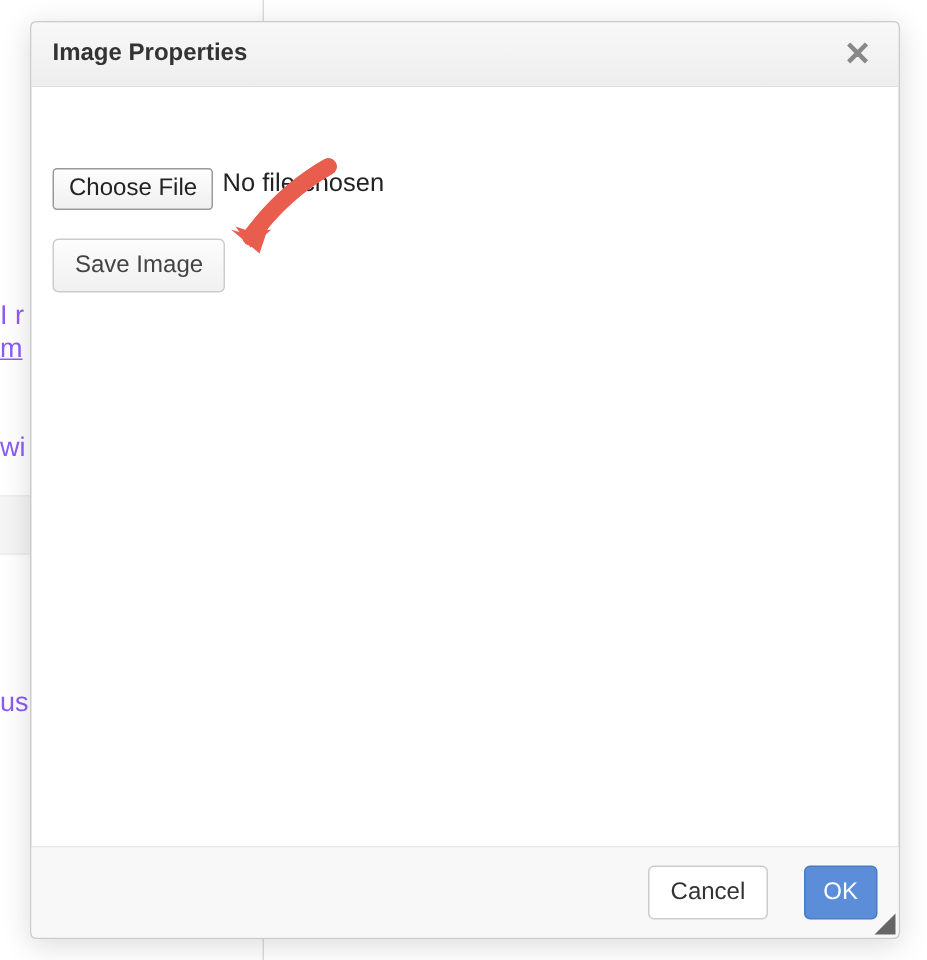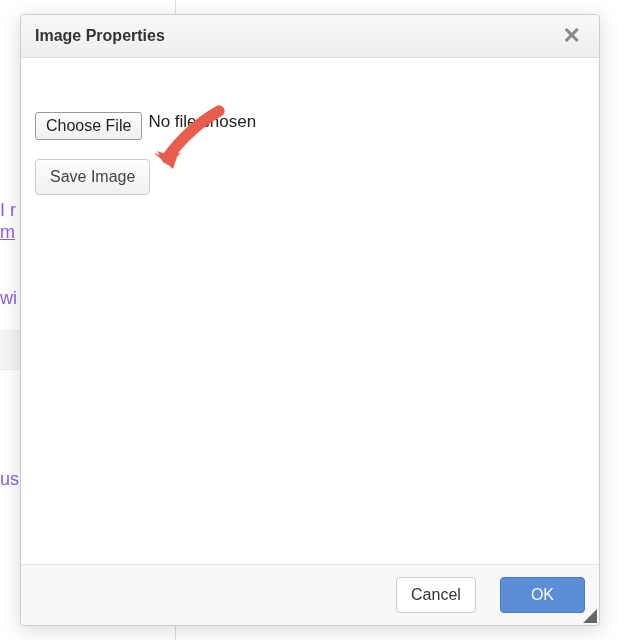--- a/index.html
+++ b/index.html
@@ -21,21 +21,21 @@
       position: absolute;
       color: #8b5cf6;
       font-size: 18px;
       left: 0;
       z-index: 0;
     }
     
     .bg1 { top: 200px; }
     .bg1a { top: 222px; text-decoration: underline; }
     .bg2 { top: 288px; }
-    .bg3 { top: 469px; }
+    .bg3 { top: 458px; }
     
     .bg-divider {
       position: absolute;
       left: 0;
       top: 330px;
       width: 20px;
       height: 40px;
       background: #f5f5f5;
       border-top: 1px solid #eee;
       border-bottom: 1px solid #eee;
@@ -171,21 +171,21 @@
       font-size: 16px;
       color: #333;
       cursor: pointer;
       font-family: inherit;
     }
     
     .ok-btn {
       background: #5b8dd8;
       border: 1px solid #4a7bc5;
       border-radius: 4px;
-      padding: 8px 30px;
+      padding: 8px 12px;
       font-size: 16px;
       color: #ffffff;
       cursor: pointer;
       font-family: inherit;
     }
     
     .resize-handle {
       position: absolute;
       right: 2px;
       bottom: 2px;

